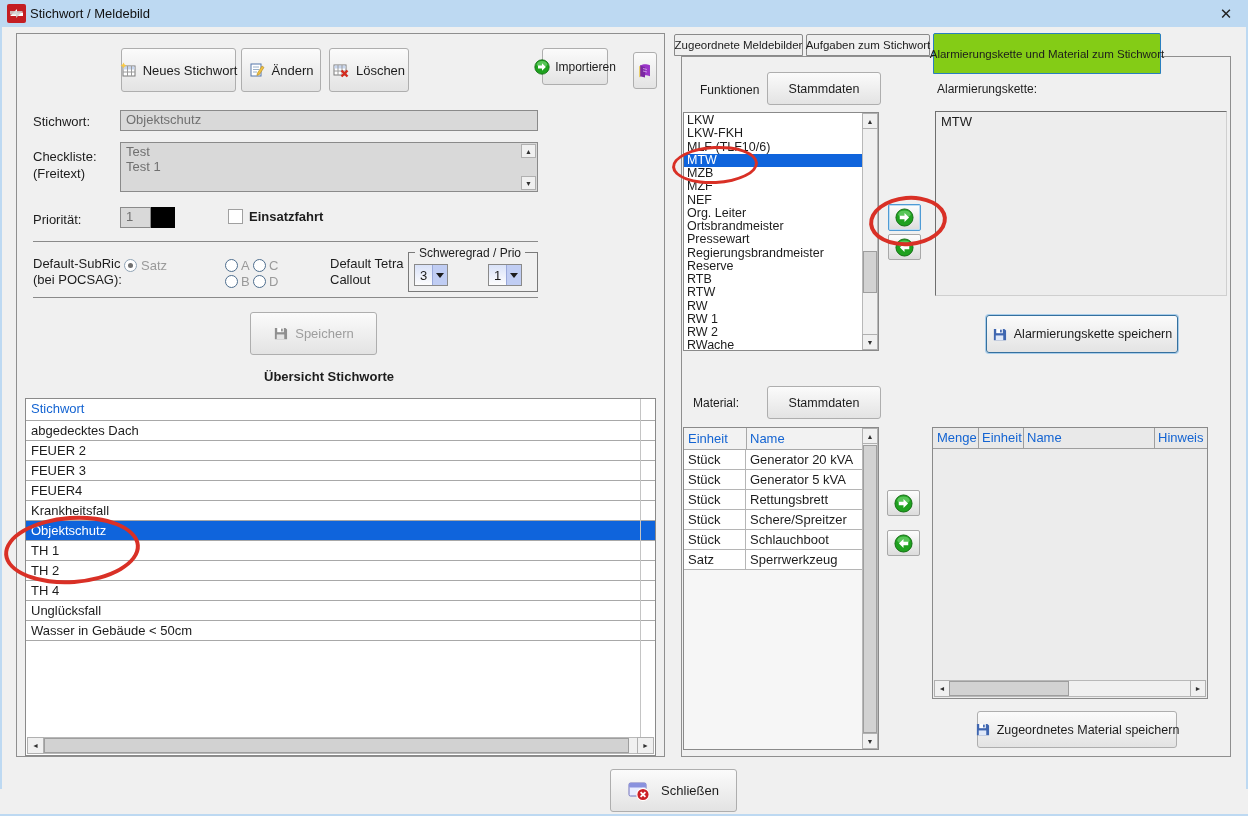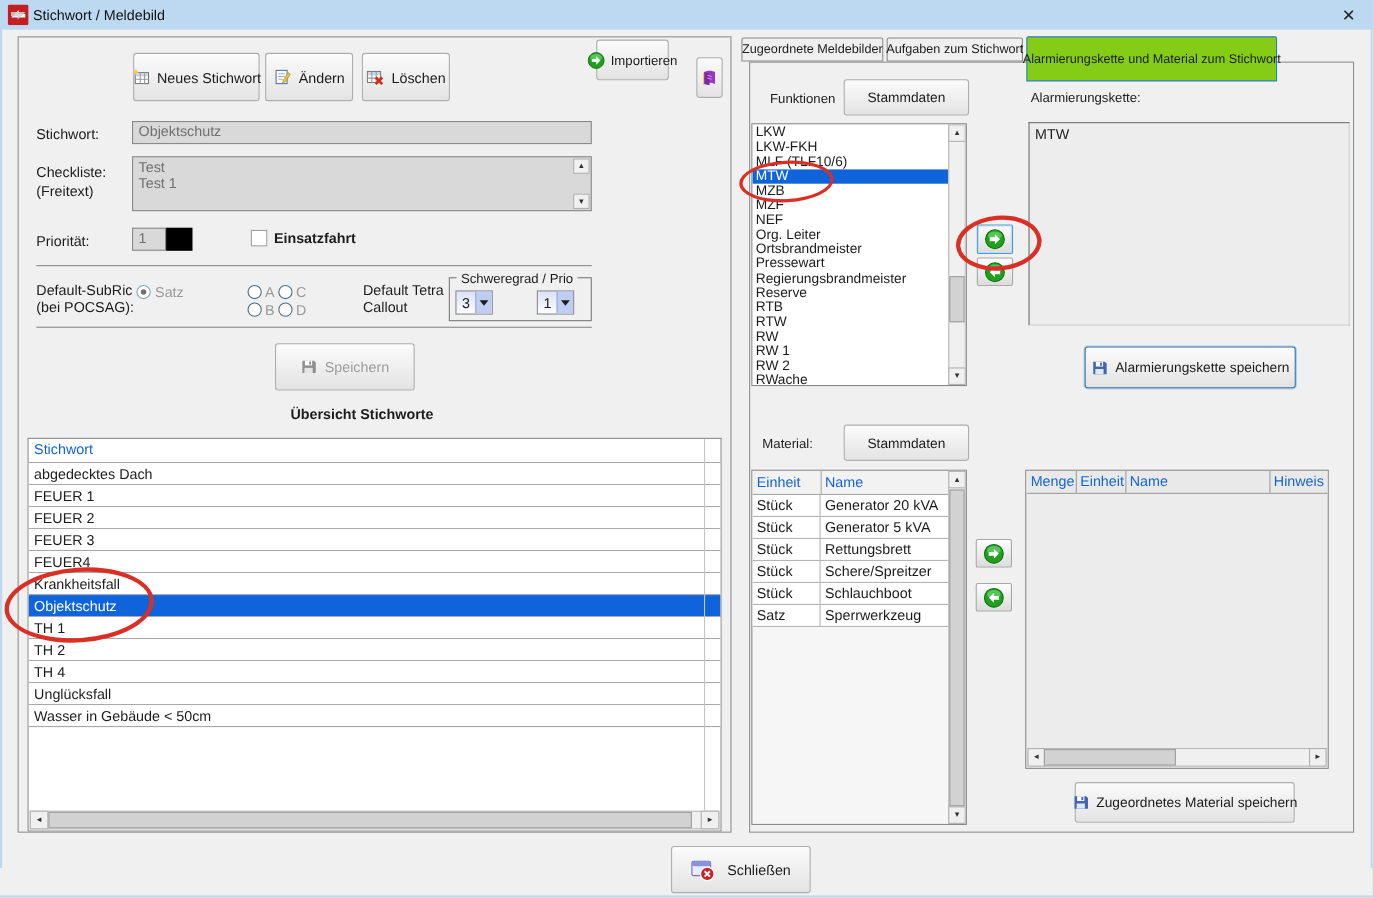--- a/index.html
+++ b/index.html
@@ -108,21 +108,21 @@
     <span>
         <svg width="16" height="16" viewBox="0 0 16 16">
           <rect x="1" y="3" width="12" height="10" fill="#fff" stroke="#7a7a7a"></rect>
           <rect x="1.5" y="3.5" width="11" height="3" fill="#c8d6ee"></rect>
           <path d="M1 9h12M5 3v10M9 3v10" stroke="#9a9a9a" stroke-width="1"></path>
           <path d="M8.5 8.5l6 6M14.5 8.5l-6 6" stroke="#d42a1e" stroke-width="2.4"></path>
         </svg>
       </span>
     <span>Löschen</span>
   </div>
-  <div class="btn" style="left:542px;top:36px;width:66px;height:37px;font-size:12px;gap:5px;">
+  <div class="btn" style="left:542px;top:48px;width:66px;height:37px;font-size:12px;gap:5px;">
     <span>
         <svg width="16" height="16" viewBox="0 0 20 20">
           <circle cx="10" cy="10" r="9" fill="#1fa11f" stroke="#0f6c0f"></circle>
           <ellipse cx="10" cy="6.5" rx="6.5" ry="4" fill="#7fdd7f" opacity="0.6"></ellipse>
           <path d="M5 8.2h5V5.3l4.8 4.7-4.8 4.7v-2.9H5z" fill="#fff"></path>
         </svg>
       </span>
     <span>Importieren</span>
   </div>
   <div class="btn" style="left:633px;top:52px;width:24px;height:37px;">
@@ -194,21 +194,20 @@
       </span>
     <span>Speichern</span>
   </div>
 
   <div class="lbl bold" style="left:264px;top:369px;">Übersicht Stichworte</div>
 
   <div class="listbox" style="left:25px;top:398px;width:631px;height:358px;">
     <div style="height:21px;line-height:20px;font-size:13px;padding-left:5px;border-bottom:1px solid #a8a8a8;color:#1464d2;">Stichwort</div>
     <div id="ov-body">
         <div class="trow">abgedecktes Dach</div>
-        <div class="trow">FEUER 1</div>
         <div class="trow">FEUER 2</div>
         <div class="trow">FEUER 3</div>
         <div class="trow">FEUER4</div>
         <div class="trow">Krankheitsfall</div>
         <div class="trow sel">Objektschutz</div>
         <div class="trow">TH 1</div>
         <div class="trow">TH 2</div>
         <div class="trow">TH 4</div>
         <div class="trow">Unglücksfall</div>
         <div class="trow">Wasser in Gebäude &lt; 50cm</div>

